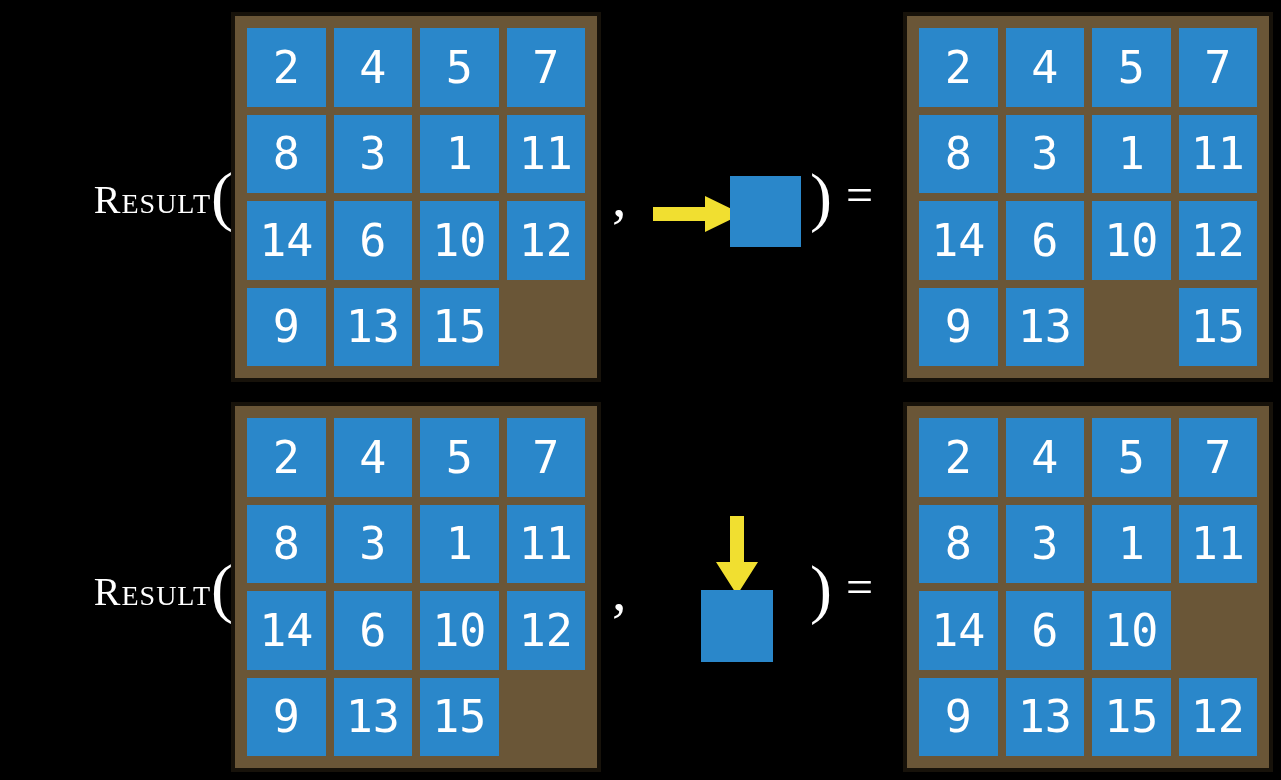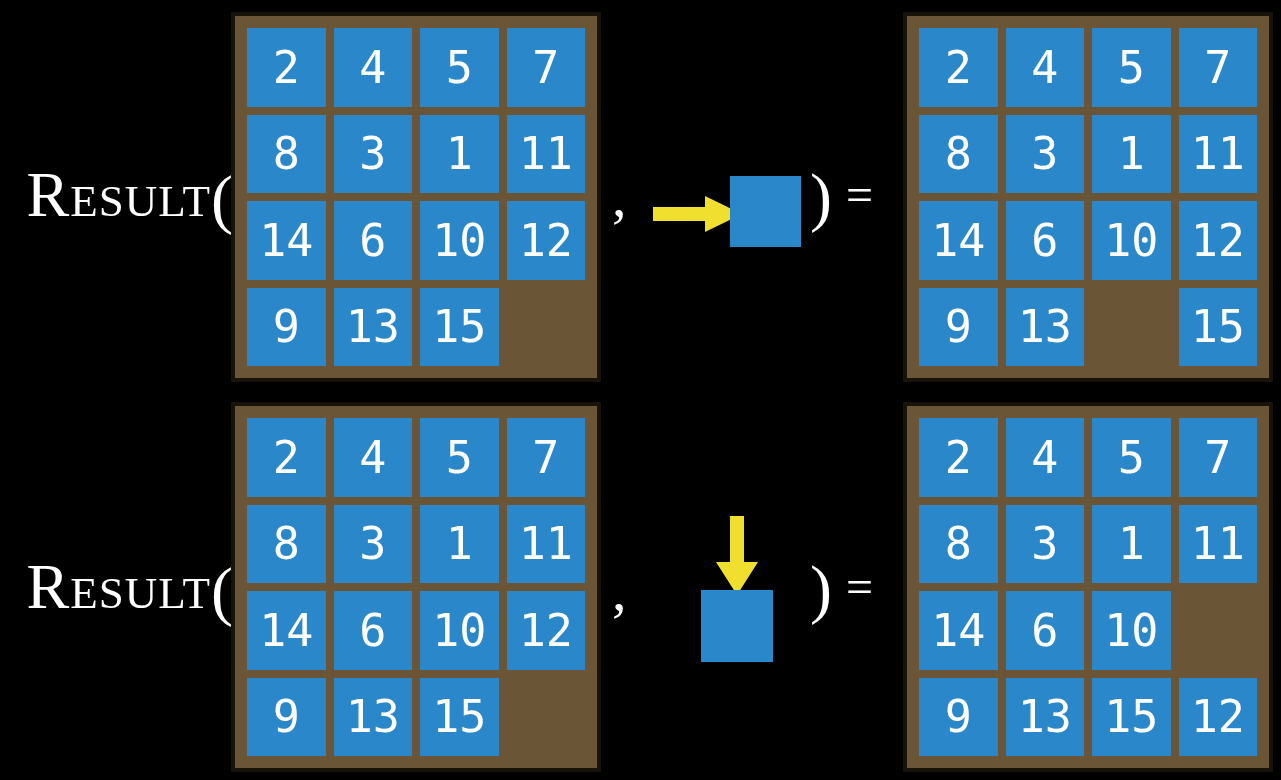--- a/index.html
+++ b/index.html
@@ -17,21 +17,21 @@
   }
   .fn-label {
     position: absolute;
     left: 0;
     width: 233px;
     text-align: right;
     color: var(--label-text, #fff);
     white-space: nowrap;
   }
   .fn-name {
-    font-size: 64px;
+    font-size: 40px;
     font-variant: small-caps;
     letter-spacing: 1px;
   }
   .big-paren {
     font-size: 66px;
     font-weight: 400;
     vertical-align: -5px;
   }
   .board {
     position: absolute;

